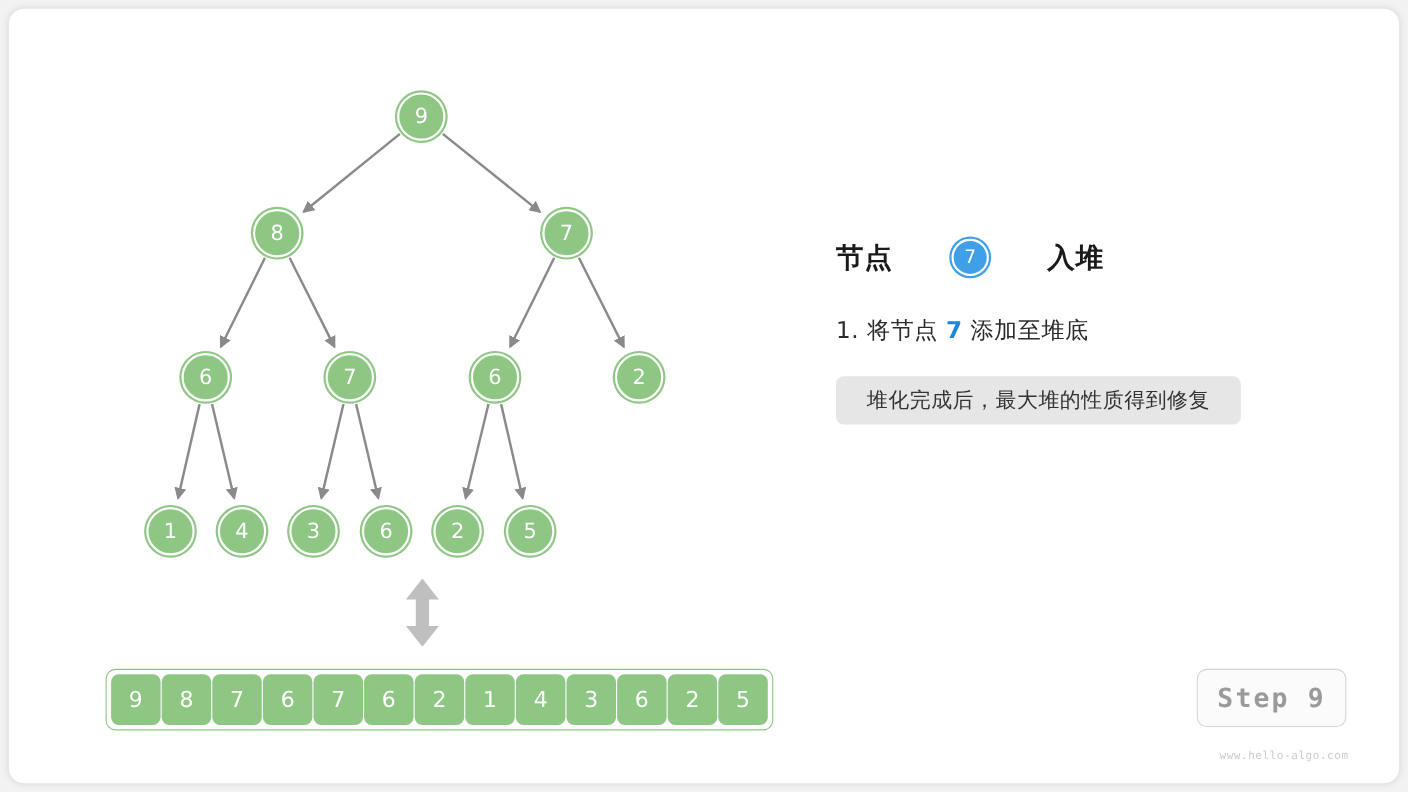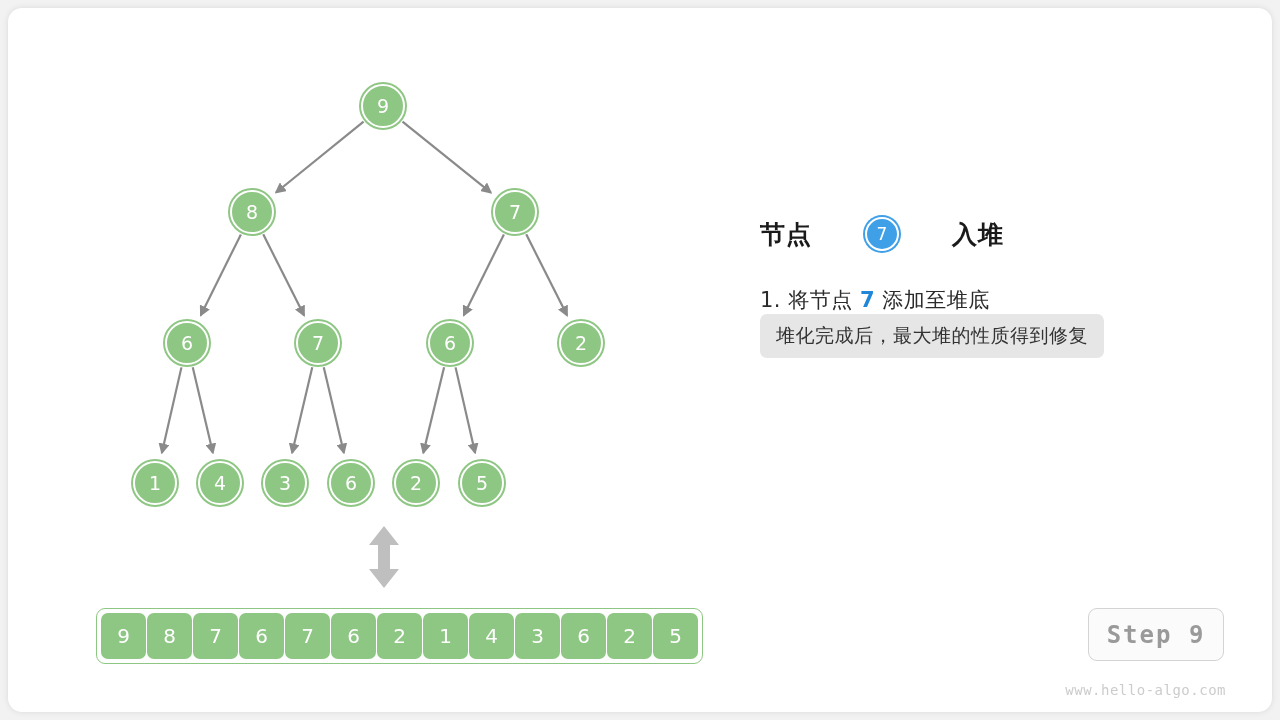--- a/index.html
+++ b/index.html
@@ -132,23 +132,24 @@
     margin-top: 31px;
     letter-spacing: 0.5px;
     white-space: nowrap;
   }
   .step-line .hl {
     color: #1f86d8;
     font-weight: bold;
   }
   #note-box {
     display: inline-block;
+    margin-top: 28px;
     background: #e6e6e6;
     border-radius: 7px;
-    padding: 9px 16px;
+    padding: 9px 28px;
     font-size: 19px;
     color: #333333;
     font-family: "DejaVu Sans", sans-serif;
     letter-spacing: 0.5px;
   }
 
   
   #step-badge {
     position: absolute;
     left: 1080px;
@@ -168,21 +169,21 @@
     letter-spacing: 2px;
     box-sizing: border-box;
   }
 
   
   #watermark {
     position: absolute;
     right: 46px;
     top: 674px;
     color: #cccccc;
-    font-size: 14px;
+    font-size: 10px;
     font-family: "DejaVu Sans Mono", monospace;
     letter-spacing: 0.5px;
   }
 </style>
 </head>
 <body>
 
 <div id="stage">
   <div id="card">
 

